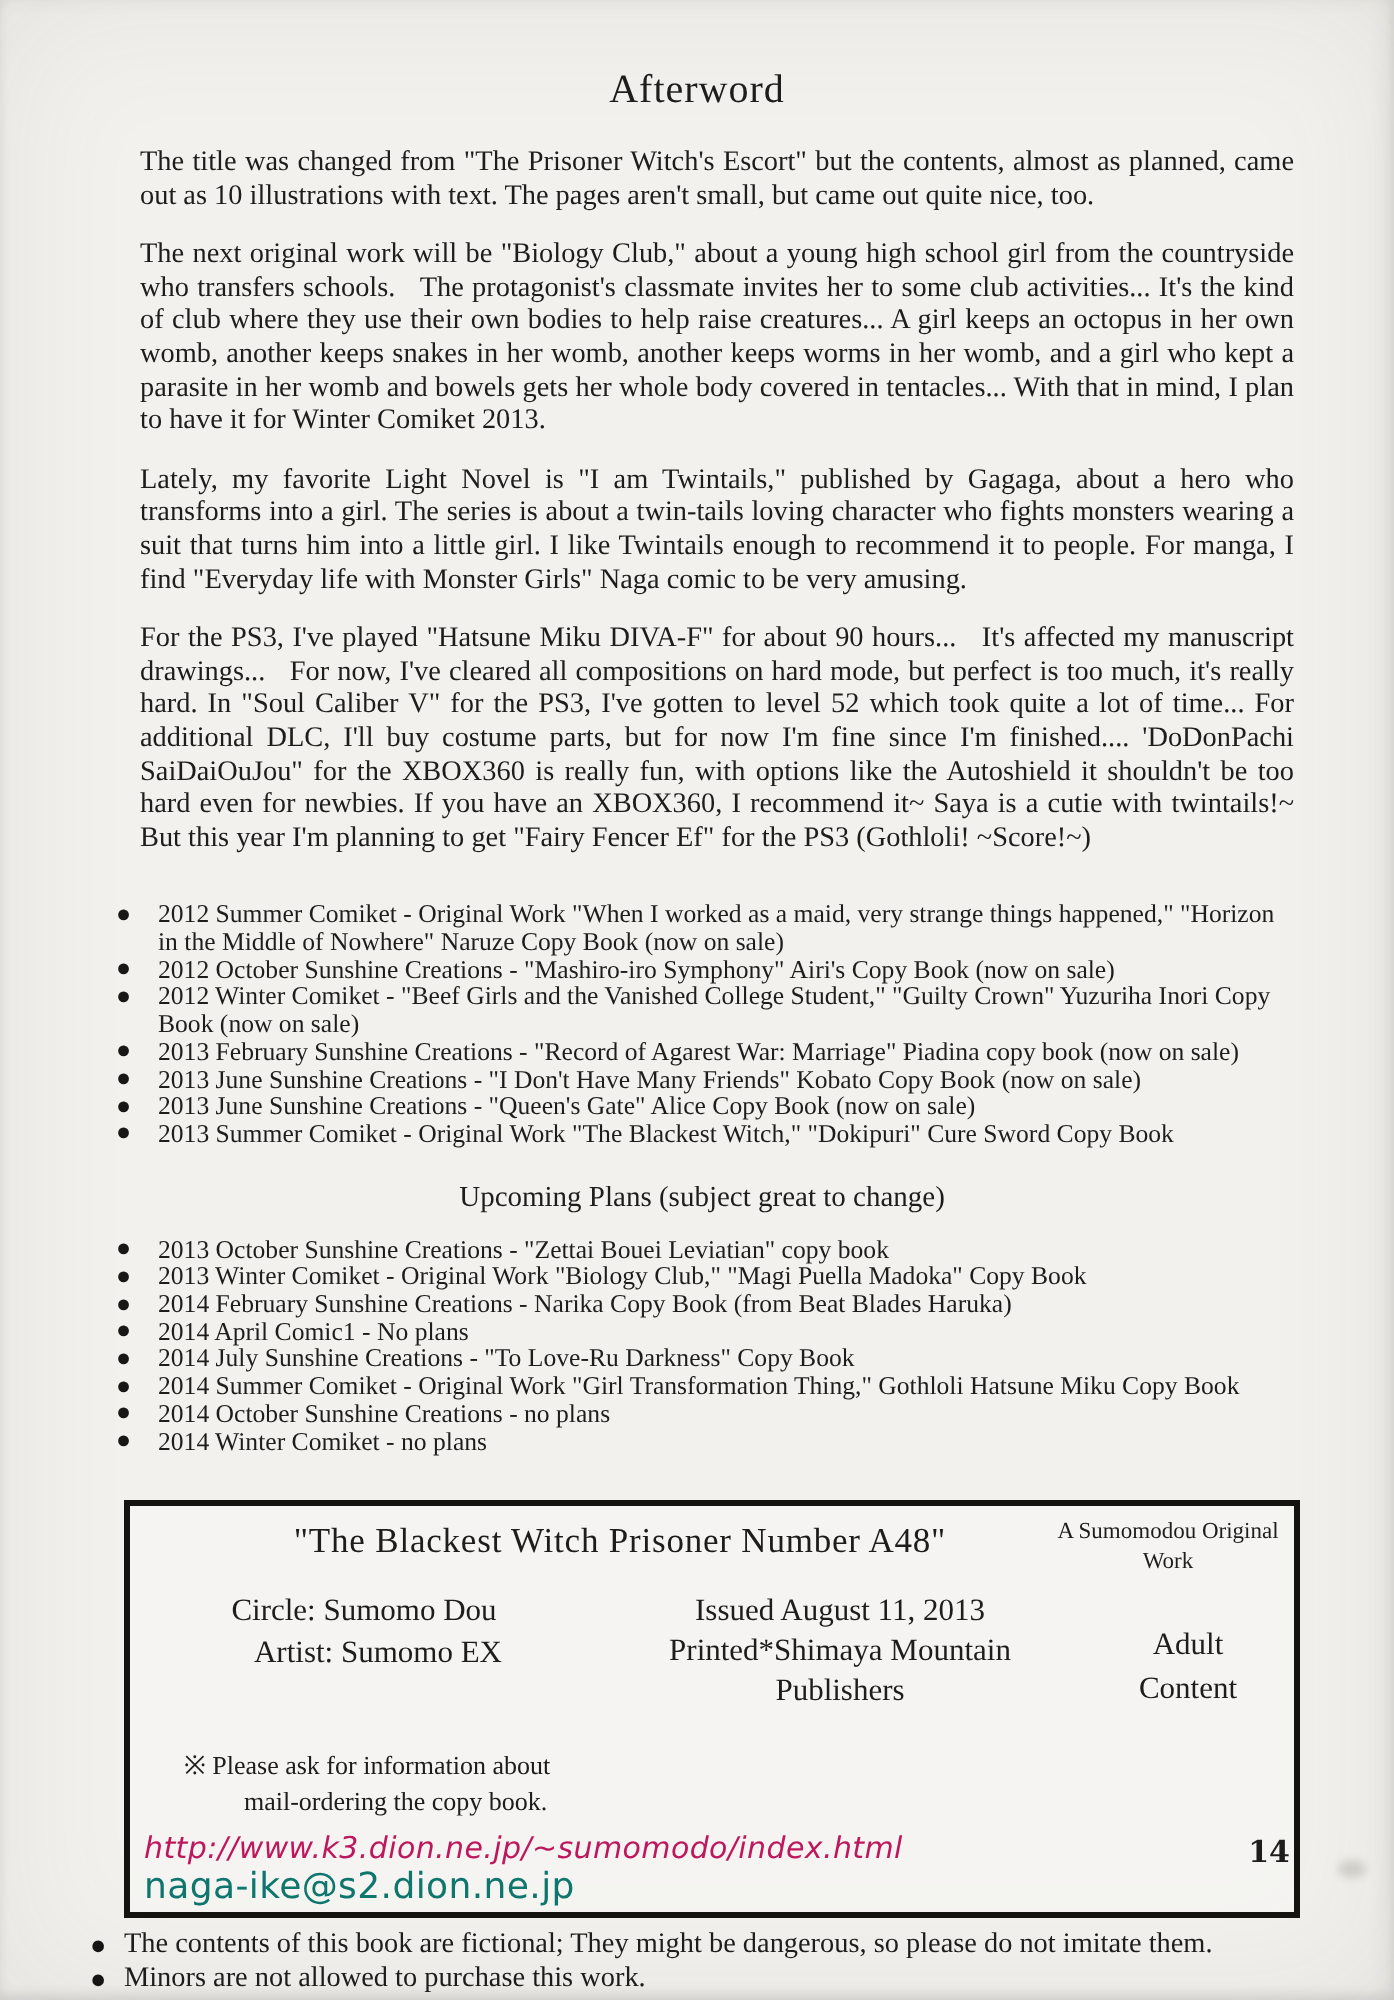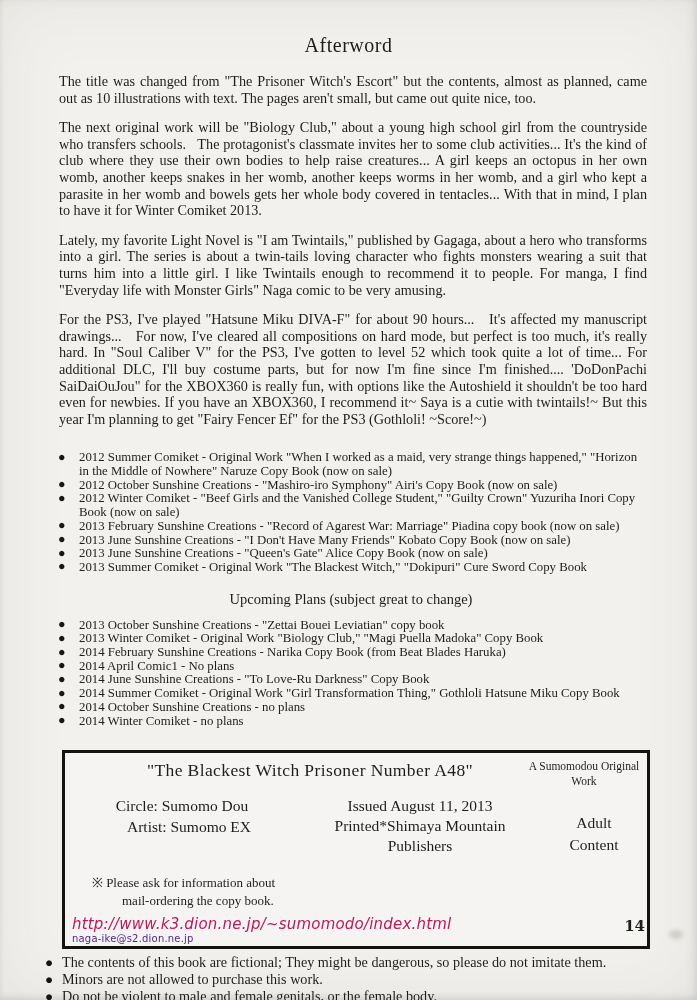--- a/index.html
+++ b/index.html
@@ -15,21 +15,21 @@
     box-shadow: inset 0 0 70px rgba(90,85,70,0.09), inset -5px 0 10px rgba(0,0,0,0.05), inset 0 -3px 6px rgba(0,0,0,0.08);
   }
   .title {
     padding-top: 34px;
     text-align: center;
     font-size: 20px;
     letter-spacing: 0.5px;
   }
   .content { margin: 0 50px 0 55px; }
   .para {
-    margin: 16px 0 0 4px;
+    margin: 16px 0 0 15px;
     font-size: 14.2px;
     line-height: 16.6px;
     text-align: justify;
     white-space: pre-wrap;
   }
   .para.p2, .para.p3, .para.p4 { margin-top: 13px; }
   ul.list {
     list-style: none;
     margin: 24px 0 0 0;
     padding: 0 0 0 3px;
@@ -94,23 +94,23 @@
   .colo-url {
     margin-top: 5px;
     font-family: "DejaVu Sans", sans-serif;
     font-size: 15px;
     letter-spacing: 0.2px;
     color: #be185d;
     font-style: italic;
   }
   .colo-email {
     font-family: "DejaVu Sans", sans-serif;
-    font-size: 10px;
+    font-size: 18px;
     letter-spacing: 0.2px;
-    color: #4c1d95;
+    color: #0f766e;
   }
   ul.disclaimers {
     list-style: none;
     margin: 5px 0 0 0;
     padding: 0 5px 0 45px;
     font-size: 14.2px;
     line-height: 17.4px;
   }
   ul.disclaimers li { position: relative; padding-left: 17px; }
   ul.disclaimers li::before {
@@ -164,21 +164,21 @@
       <li><span>2013 Summer Comiket - Original Work "The Blackest Witch," "Dokipuri" Cure Sword Copy Book</span></li>
     </ul>
 
     <div class="subhead">Upcoming Plans (subject great to change)</div>
 
     <ul class="list plans">
       <li><span>2013 October Sunshine Creations - "Zettai Bouei Leviatian" copy book</span></li>
       <li><span>2013 Winter Comiket - Original Work "Biology Club," "Magi Puella Madoka" Copy Book</span></li>
       <li><span>2014 February Sunshine Creations - Narika Copy Book (from Beat Blades Haruka)</span></li>
       <li><span>2014 April Comic1 - No plans</span></li>
-      <li><span>2014 June Sunshine Creations - "To Love-Ru Darkness" Copy Book</span></li>
+      <li><span>2014 July Sunshine Creations - "To Love-Ru Darkness" Copy Book</span></li>
       <li><span>2014 Summer Comiket - Original Work "Girl Transformation Thing," Gothloli Hatsune Miku Copy Book</span></li>
       <li><span>2014 October Sunshine Creations - no plans</span></li>
       <li><span>2014 Winter Comiket - no plans</span></li>
     </ul>
 
     <div class="colophon">
       <div class="colo-top">
         <div class="colo-title">"The Blackest Witch Prisoner Number A48"</div>
         <div class="colo-orig">A Sumomodou Original Work</div>
       </div>

